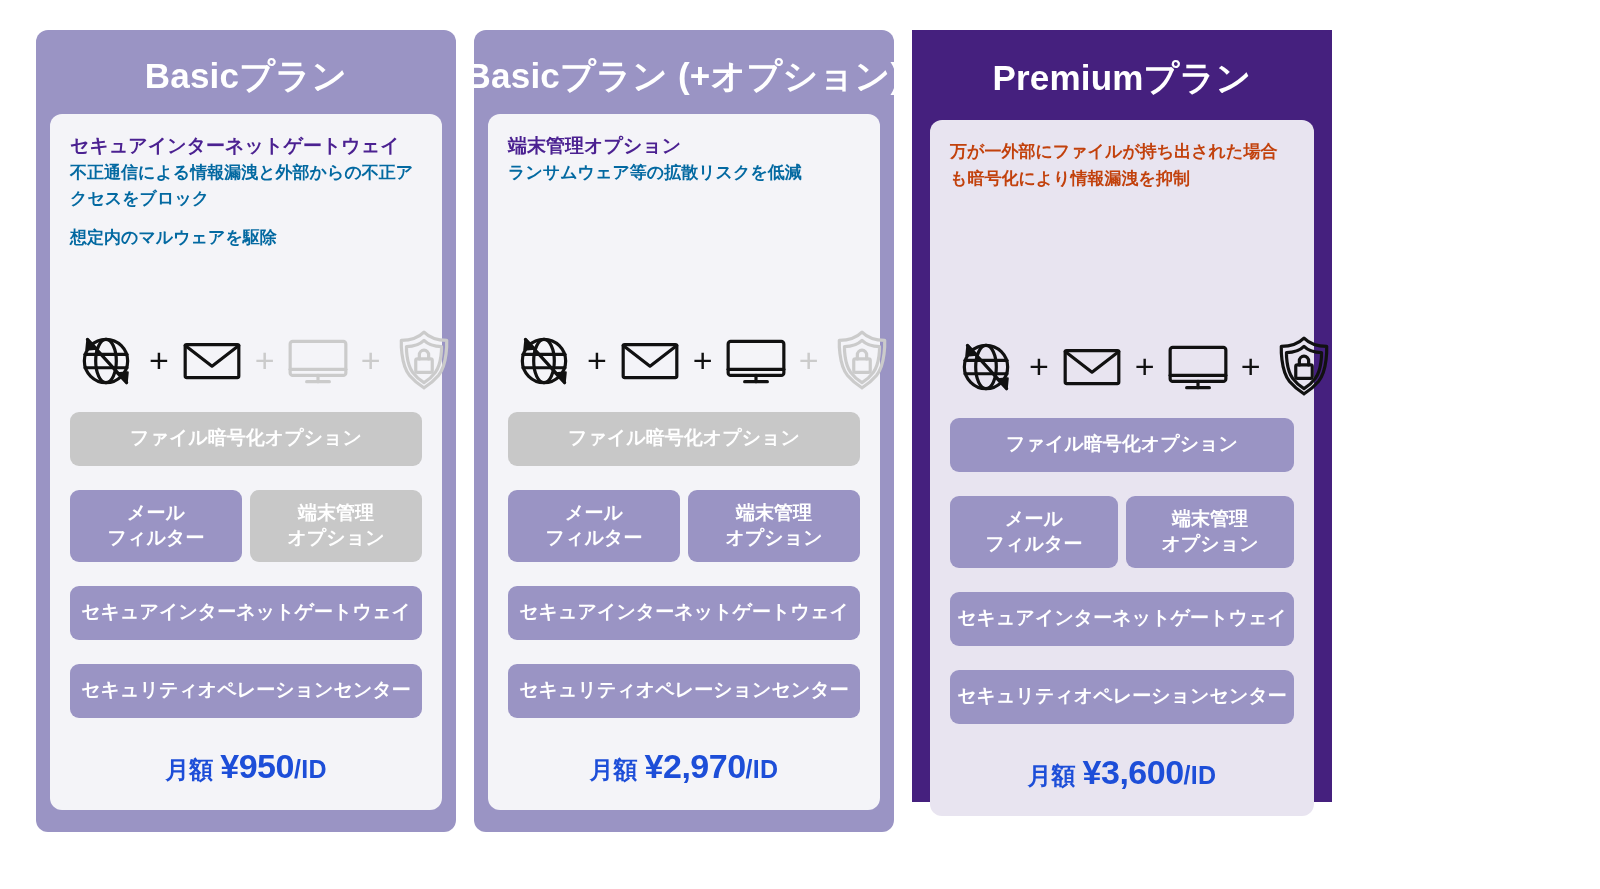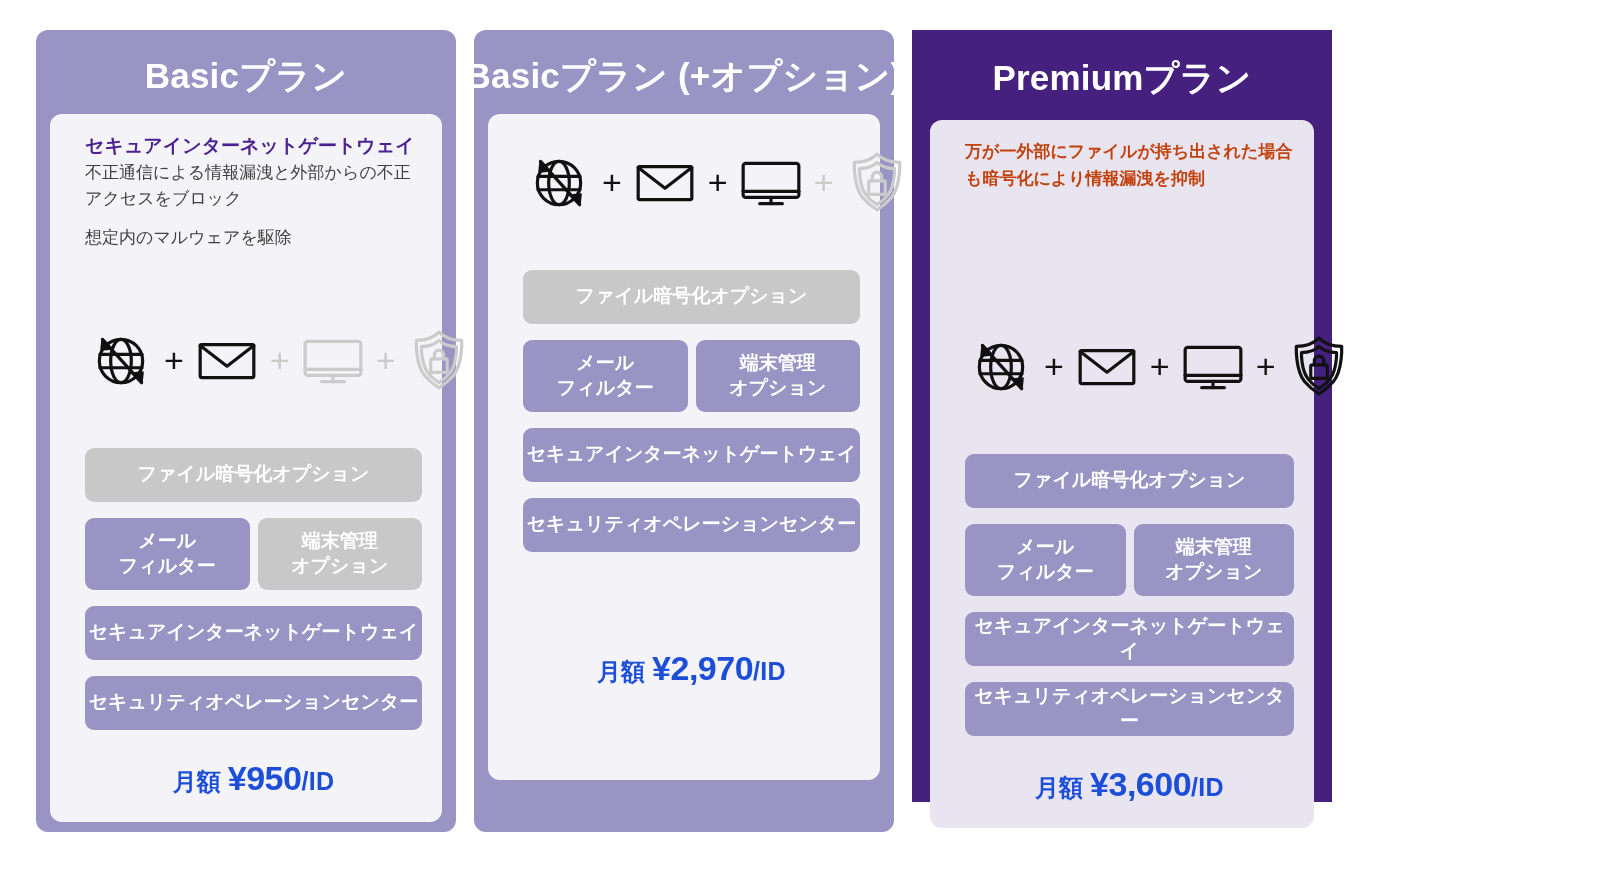--- a/index.html
+++ b/index.html
@@ -61,40 +61,40 @@
   }
 
   
   .panel {
     width: 100%;
     box-sizing: border-box;
     border-radius: 12px;
     flex: 1 1 auto;
     display: flex;
     flex-direction: column;
-    padding: 18px 20px 0 35px;
+    padding: 18px 20px 0 20px;
   }
   .panel.light { background: #f4f4f8; }
   .panel.lav   { background: #e8e4f0; }
 
   
   .notes {
     min-height: 178px;
   }
   .feat-title {
     color: #4b2191;
     font-size: 19px;
     font-weight: bold;
     line-height: 1.45;
     margin: 0 0 1px 0;
   }
   .feat-desc {
-    color: #404040;
+    color: #0369a1;
     font-size: 17px;
-    font-weight: normal;
+    font-weight: bold;
     line-height: 1.5;
     margin: 0 0 14px 0;
   }
   .feat-desc.last { margin-bottom: 0; }
   .plain-desc {
     color: #c2410c;
     font-size: 17px;
     font-weight: bold;
     line-height: 1.62;
     margin: 0;
@@ -126,23 +126,22 @@
     padding: 0 3px;
     font-family: "Liberation Sans", sans-serif;
   }
   .plus.on  { color: #111111; }
   .plus.off { color: #cbcbcb; }
 
   
   .bars {
     display: flex;
     flex-direction: column;
-    gap: 16px;
+    gap: 24px;
     padding-bottom: 6px;
-    margin-top: 36px;
   }
   .bar {
     border-radius: 9px;
     color: #ffffff;
     font-size: 19px;
     font-weight: bold;
     display: flex;
     align-items: center;
     justify-content: center;
     text-align: center;
@@ -266,20 +265,24 @@
             <span class="prefix">月額</span>
             <span class="amount">¥950</span>
             <span class="unit">/ID</span>
           </div>
         </div>
       </div>
     </div>
     <div class="plan std">
       <div class="plan-title">Basicプラン (+オプション)</div>
       <div class="panel light">
+        <div class="notes">
+          <p class="feat-title">端末管理オプション</p>
+          <p class="feat-desc last">ランサムウェア等の拡散リスクを低減</p>
+        </div>
         <div class="icon-row">
           <span class="icon-box">
             <svg width="66" height="66" viewBox="0 0 64 64">
               <circle cx="32" cy="33" r="21" fill="none" stroke="#111111" stroke-width="3.1" stroke-linecap="round" stroke-linejoin="round"></circle>
               <ellipse cx="32" cy="33" rx="10" ry="21" fill="none" stroke="#111111" stroke-width="3.1" stroke-linecap="round" stroke-linejoin="round"></ellipse>
               <line x1="11.6" y1="26.5" x2="52.4" y2="26.5" fill="none" stroke="#111111" stroke-width="3.1" stroke-linecap="round" stroke-linejoin="round"></line>
               <line x1="11.6" y1="39.5" x2="52.4" y2="39.5" fill="none" stroke="#111111" stroke-width="3.1" stroke-linecap="round" stroke-linejoin="round"></line>
               <line x1="14" y1="12" x2="52" y2="54" fill="none" stroke="#111111" stroke-width="3.1" stroke-linecap="round" stroke-linejoin="round"></line>
               <path d="M14 12 L13 22 L23 21 Z" fill="#111111" stroke="#111111" stroke-width="2.2" stroke-linejoin="round"></path>
               <path d="M52 54 L53 44 L43 45 Z" fill="#111111" stroke="#111111" stroke-width="2.2" stroke-linejoin="round"></path>

